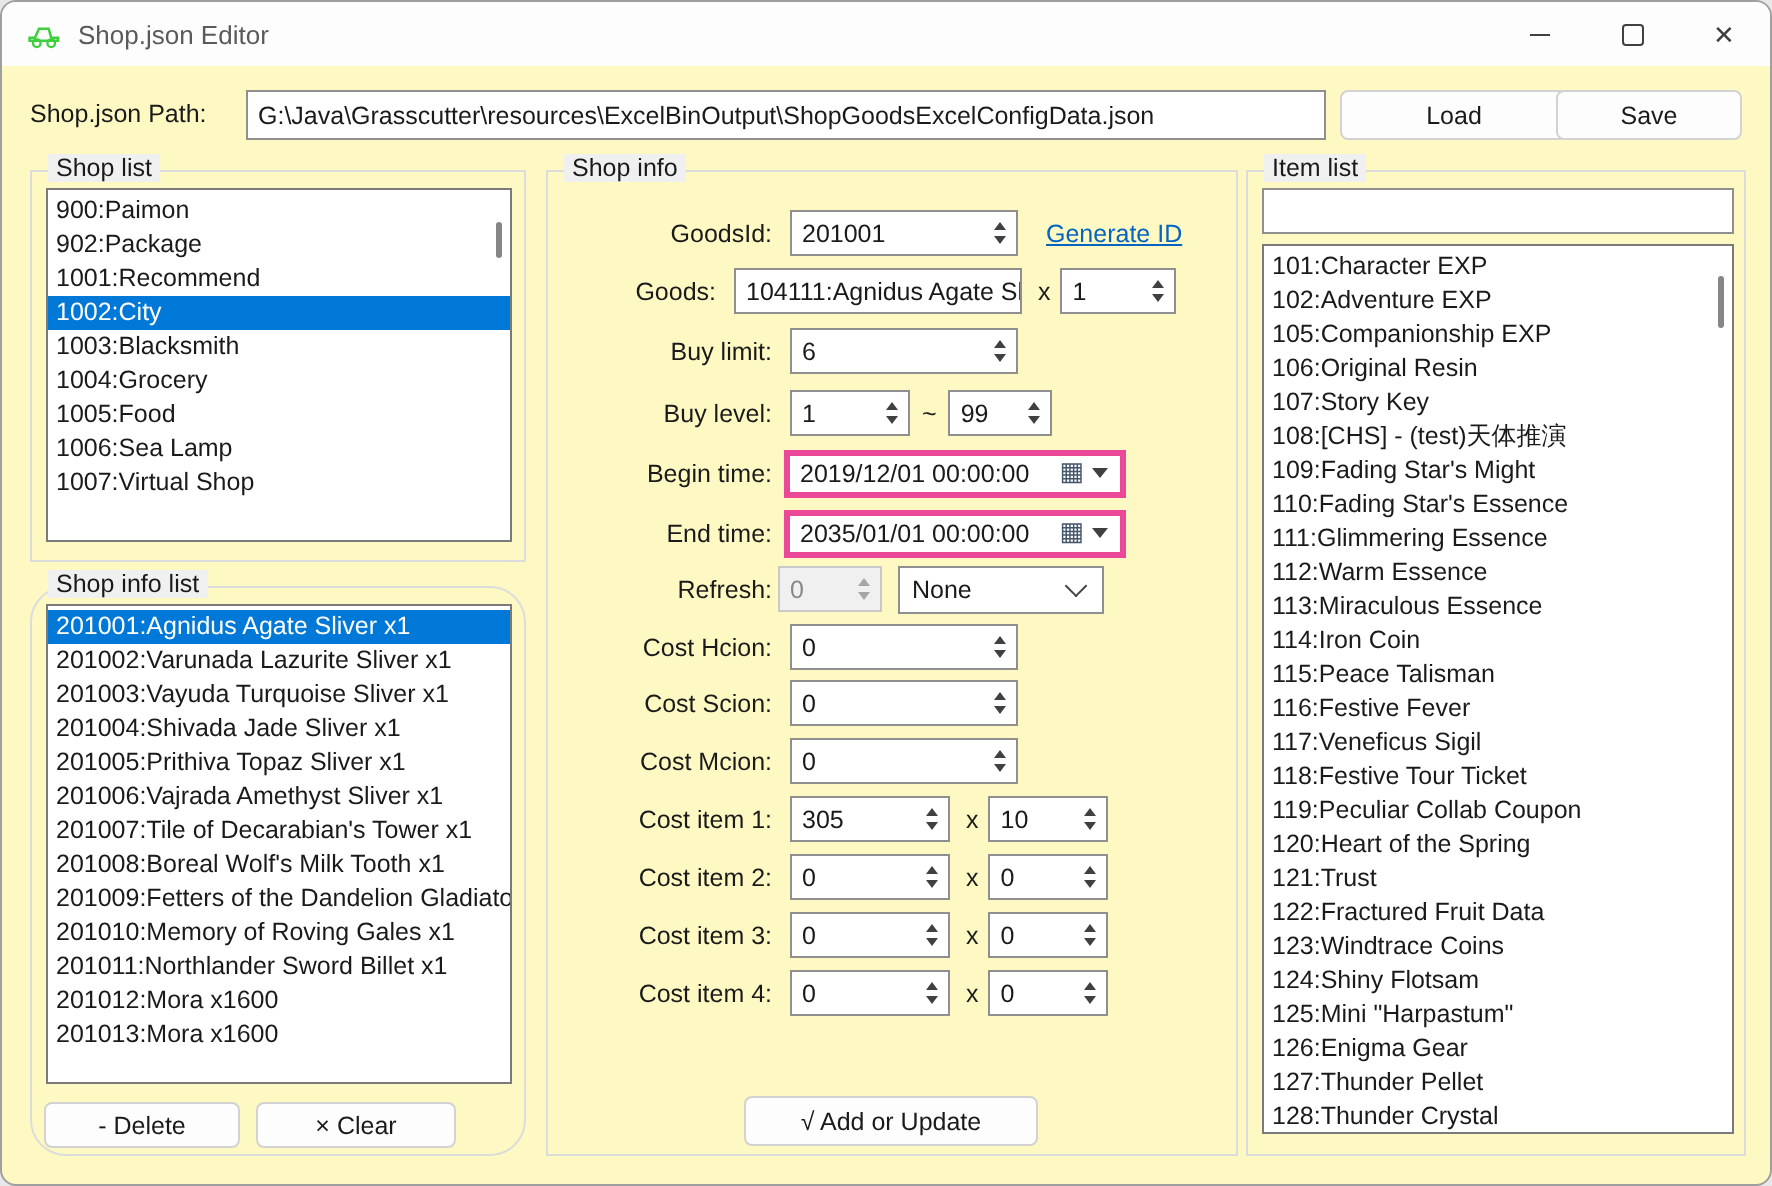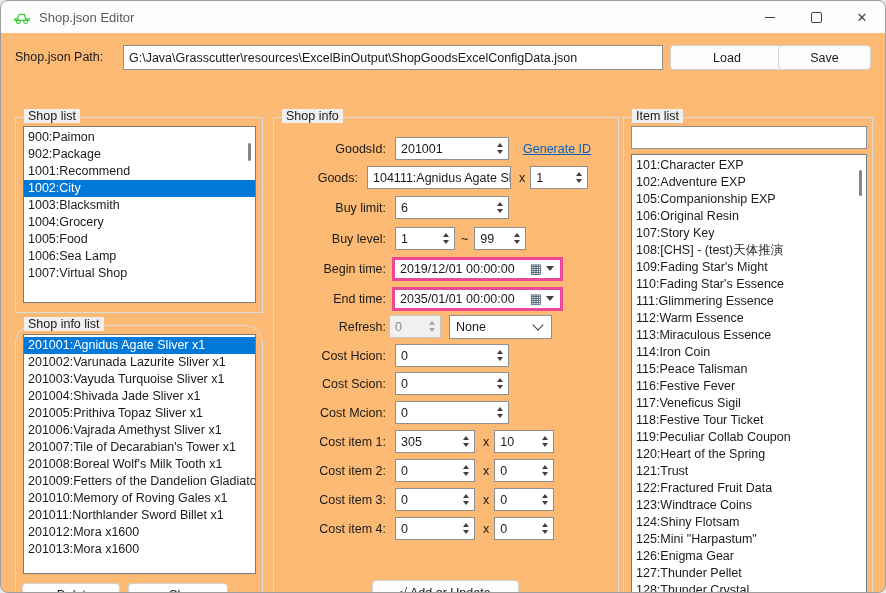--- a/index.html
+++ b/index.html
@@ -1,37 +1,37 @@
 <!DOCTYPE html>
 <html><head>
 <meta charset="utf-8">
 <style>
   html,body{margin:0;padding:0;background:#e8e8e8;font-family:"Liberation Sans",sans-serif;}
-  .window{position:relative;width:884px;height:591px;background:#fdba74;border:1px solid #9f9f9f;
+  .window{position:relative;width:884px;height:591px;background:#fef9c3;border:1px solid #9f9f9f;
           border-radius:8px;overflow:hidden;font-size:12.5px;color:#1a1a1a;}
   
   .titlebar{position:absolute;left:0;top:0;width:100%;height:32px;background:#fdfdfd;display:flex;align-items:center;}
   .app-icon{margin-left:12px;display:flex;align-items:center;}
   .title-text{margin-left:8px;color:#5a5a5a;font-size:13px;}
   .caption{position:absolute;right:0;top:0;height:32px;display:flex;}
   .cap-btn{width:46px;height:32px;display:flex;align-items:center;justify-content:center;color:#404040;}
   .glyph-min{width:10px;height:1px;background:#404040;}
   .glyph-max{width:9px;height:9px;border:1px solid #404040;border-radius:2px;}
   .glyph-close{font-size:13px;line-height:13px;color:#404040;}
   
   .path-label{position:absolute;left:14px;top:49px;}
   .textbox{background:#fff;border:1px solid #8f8f8f;box-sizing:border-box;font-family:"Liberation Sans",sans-serif;
            font-size:12.5px;color:#1a1a1a;padding:0 5px;outline:none;}
   .path-input{position:absolute;left:122px;top:44px;width:540px;height:25px;}
   .btn{background:#fdfdfd;border:1px solid #d2d2d2;border-radius:4px;box-sizing:border-box;
        display:flex;align-items:center;justify-content:center;font-size:12.5px;color:#1a1a1a;}
   .load-btn{position:absolute;left:669px;top:44px;width:114px;height:25px;}
   .save-btn{position:absolute;left:777px;top:44px;width:93px;height:25px;}
   
-  .group{position:absolute;border:1px solid #dcdcdc;box-sizing:border-box;margin-top:32px;}
+  .group{position:absolute;border:1px solid #dcdcdc;box-sizing:border-box;}
   .group-title{position:absolute;top:-9px;left:8px;background:#f0f0f0;padding:0 4px;font-size:12.5px;color:#1a1a1a;}
   .g-shoplist{left:14px;top:84px;width:248px;height:196px;}
   .g-infolist{left:14px;top:292px;width:248px;height:285px;border-radius:18px;}
   .g-shopinfo{left:272px;top:84px;width:346px;height:493px;}
   .g-itemlist{left:622px;top:84px;width:250px;height:493px;}
   
   .listbox{position:absolute;background:#fff;border:1px solid #7a7a7a;box-sizing:border-box;overflow:hidden;padding-top:2px;}
   .lb-shop{left:7px;top:8px;width:233px;height:177px;}
   .lb-info{left:7px;top:8px;width:233px;height:240px;}
   .lb-item{left:7px;top:36px;width:236px;height:445px;}

